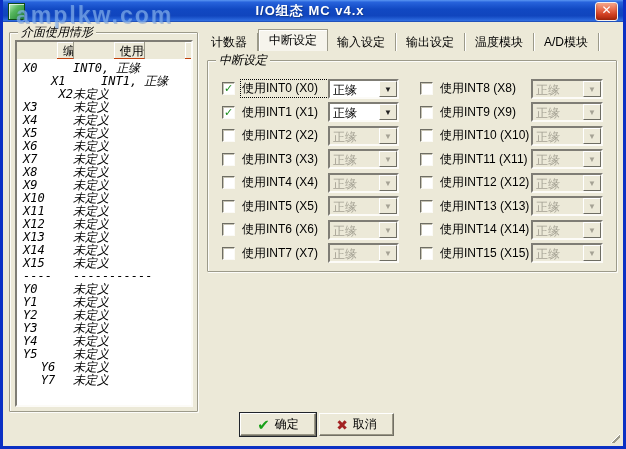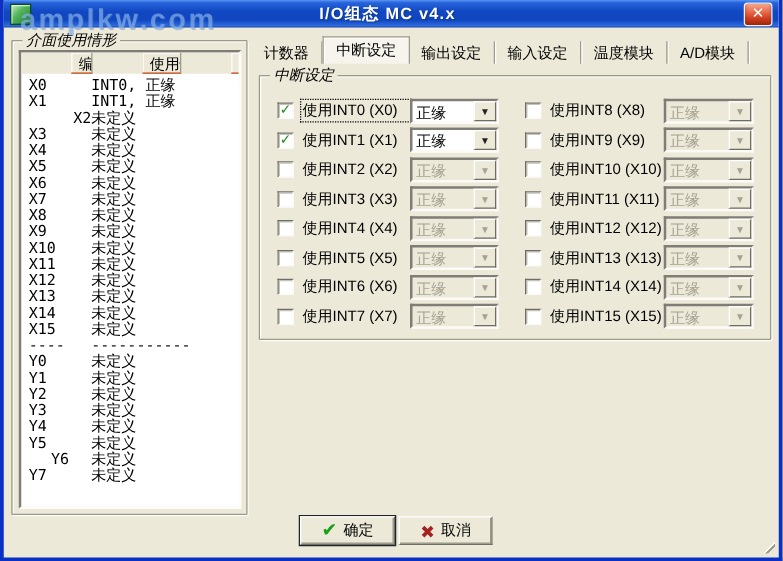--- a/index.html
+++ b/index.html
@@ -50,21 +50,21 @@
     border:2px solid; border-color:#7F7D75 #FCFBF7 #FCFBF7 #7F7D75;
     font-family:"DejaVu Sans Mono","Liberation Mono",monospace; font-size:12px;
   }
   .list-header { display:flex; height:17px; background:#ECE9D8; }
   .hcell {
     box-sizing:border-box; padding:1px 0 0 6px; overflow:hidden; white-space:nowrap;
     border-right:1px solid #9C9A8A; border-bottom:1px solid #c2410c;
     box-shadow:inset 1px 1px 0 #fff; cursor:default;margin-left:40px;
   }
   .hcell.c1 { width:45px; } .hcell.c2 { width:100px; } .hcell.cf { flex:1; border-right:none; }
-  .list-rows { padding-top:3px; }
+  .list-rows { padding-top:3px;font-style:italic; }
   .list-row { display:flex; height:13px; line-height:13px; white-space:nowrap; }
   .list-row .c1 { width:50px; padding-left:6px; } .list-row .c2 { flex:1; }
   
   .tabstrip {
     position:absolute; left:198px; top:30px; width:422px; height:21px;
     display:flex; align-items:flex-end;
   }
   .tab {
     height:18px; line-height:18px; padding:0 10px; cursor:pointer; white-space:nowrap;
     border-right:1px solid #9C9A8A; box-shadow:1px 0 0 #fff;
@@ -142,21 +142,21 @@
       <div class="hcell c1">编号</div>
       <div class="hcell c2">使用情况</div>
       <div class="hcell cf"></div>
     </div>
     <div class="list-rows" id="list-rows">
         <div class="list-row">
           <div class="c1" style="display: block;">X0</div>
           <div class="c2" style="display: block;">INT0, 正缘</div>
         </div>
         <div class="list-row">
-          <div class="c1" style="display: block;">X1</div>
+          <div class="c1" style="display: block; margin-left: 28px;">X1</div>
           <div class="c2" style="display: block;">INT1, 正缘</div>
         </div>
         <div class="list-row">
           <div class="c1" style="display: block; text-align: right;">X2</div>
           <div class="c2" style="display: block;">未定义</div>
         </div>
         <div class="list-row">
           <div class="c1" style="display: block;">X3</div>
           <div class="c2" style="display: block;">未定义</div>
         </div>
@@ -234,31 +234,31 @@
         </div>
         <div class="list-row">
           <div class="c1" style="display: block;">Y5</div>
           <div class="c2" style="display: block;">未定义</div>
         </div>
         <div class="list-row">
           <div class="c1" style="display: block; text-align: center;">Y6</div>
           <div class="c2" style="display: block;">未定义</div>
         </div>
         <div class="list-row">
-          <div class="c1" style="display: block;">Y7</div>
+          <div class="c1" style="display: block; text-align: center;">Y7</div>
           <div class="c2" style="display: block;">未定义</div>
         </div>
       </div>
   </div>
 
   <div class="tabstrip" id="tab-strip">
       <div class="tab">计数器</div>
       <div class="tab active">中断设定</div>
+      <div class="tab">输入设定</div>
       <div class="tab">输出设定</div>
-      <div class="tab">输入设定</div>
       <div class="tab">温度模块</div>
       <div class="tab">A/D模块</div>
     </div>
 
   <div class="groupbox" style="left:204px; top:60px; width:410px; height:212px;">
     <span class="gb-label">中断设定</span>
     <div class="int-col left" id="int-col-left">
         <div class="cb-row">
           <div class="checkbox">✓</div>
           <div class="cb-label focused">使用INT0 (X0)</div>

